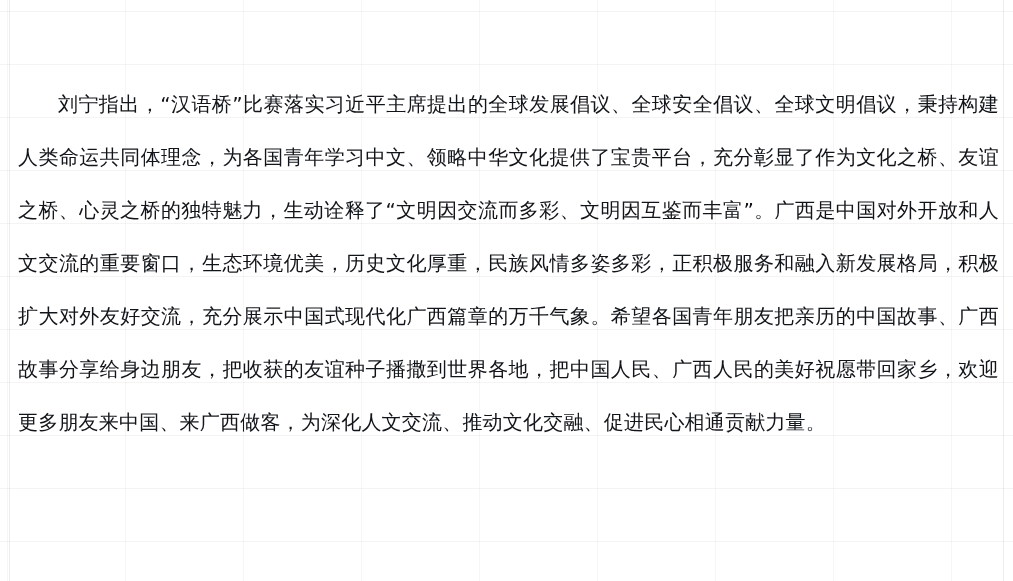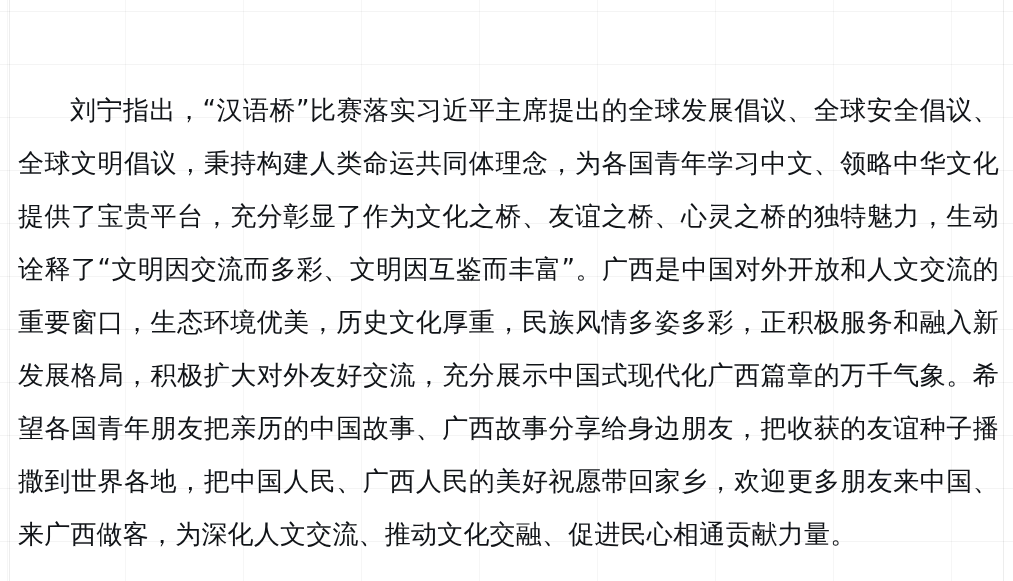--- a/index.html
+++ b/index.html
@@ -45,21 +45,21 @@
     right: 9px;
     width: 1px;
     background: rgba(0,0,0,0.07);
   }
   .body-text {
     position: absolute;
     left: 18px;
     right: 14px;
     top: 58px;
     font-family: "DejaVu Sans", sans-serif;
-    font-size: 26px;
+    font-size: 20px;
     line-height: 53px;
     color: #111418;
     text-align: justify;
     text-justify: inter-character;
     text-indent: 2em;
     letter-spacing: 0.2px;
     white-space: normal;
   }
 </style>
 </head>

